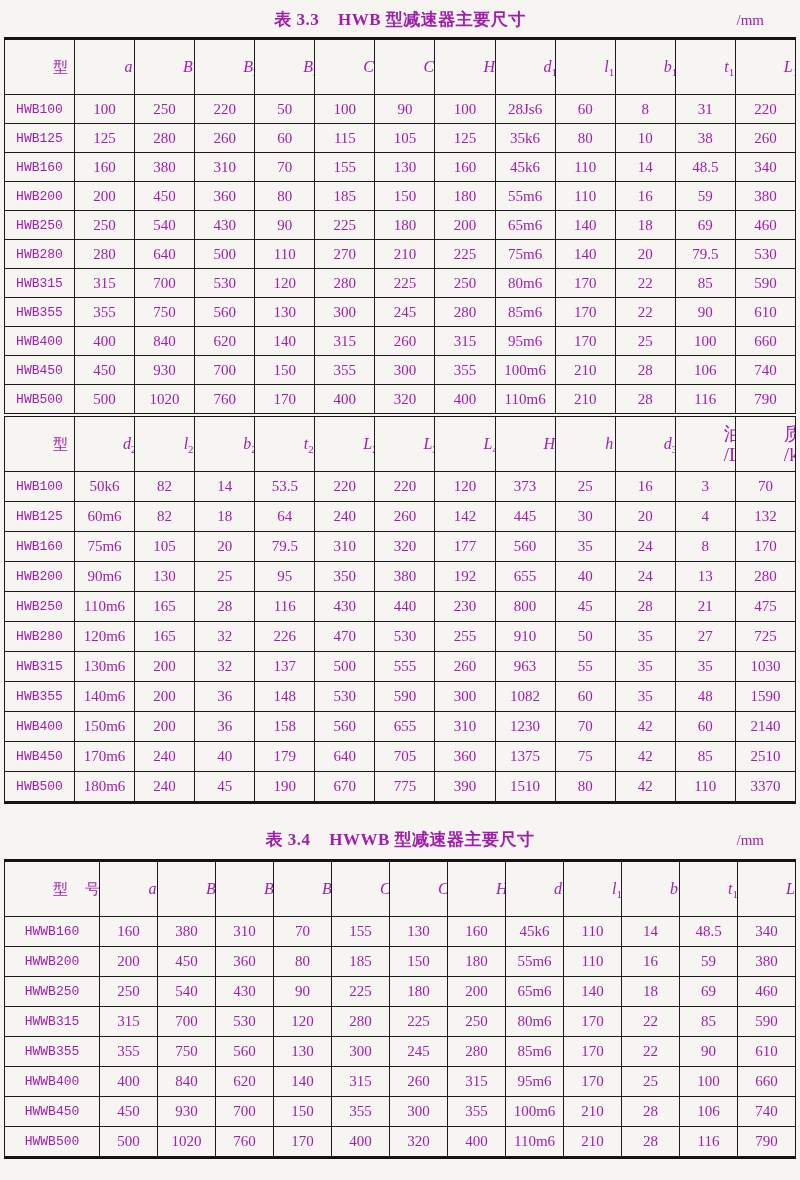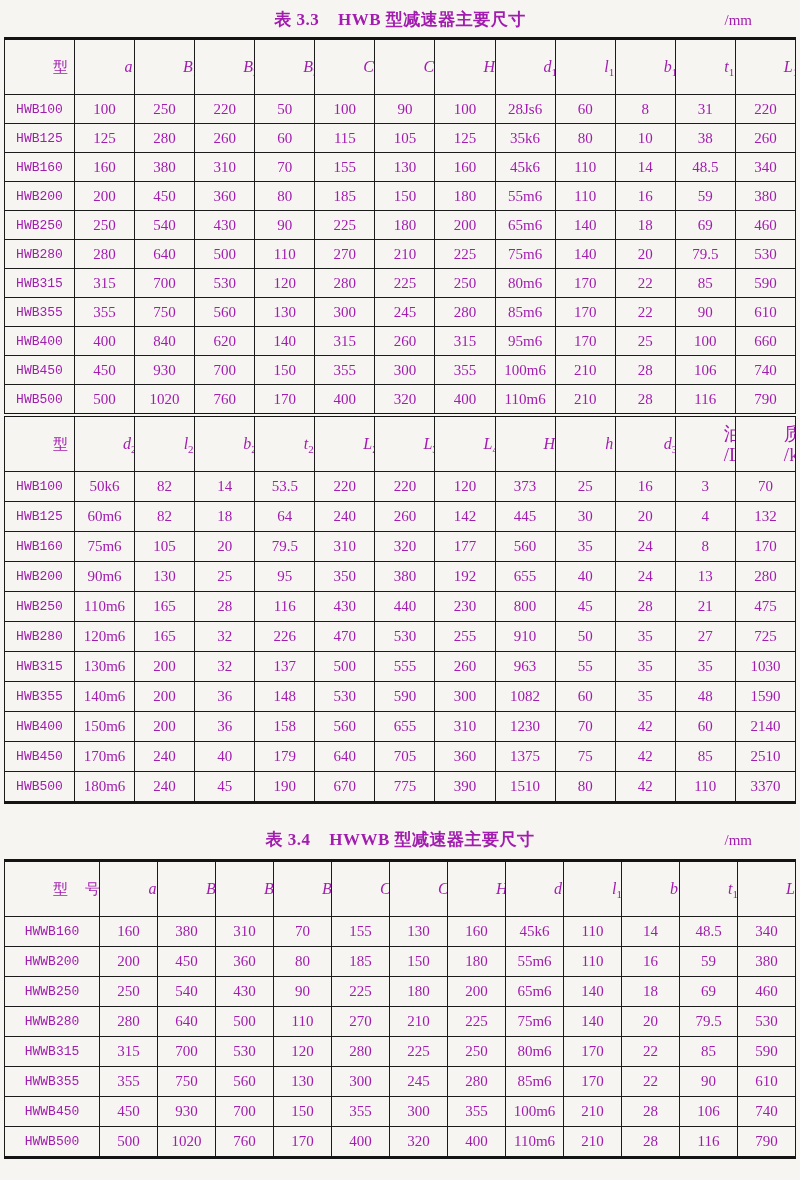--- a/index.html
+++ b/index.html
@@ -20,21 +20,21 @@
   .caption {
     position: relative;
     height: 26px; line-height: 26px;
     text-align: center;
     font-weight: bold;
     font-size: 17px;
     letter-spacing: 0.5px;
   }
   .caption .cap-title { margin-left: 1.1em; }
   .caption .unit {
-    position: absolute; right: 44px; top: 0;
+    position: absolute; right: 32px; top: 0;
     font-weight: normal; font-size: 15px; letter-spacing: 0;
   }
   .caption1 { margin-bottom: 4px; }
   .caption2 { margin-top: 23px; margin-bottom: 6px; }
   
   table {
     border-collapse: collapse;
     table-layout: fixed;
     width: 100%;
   }
@@ -565,35 +565,20 @@
           <td>225</td>
           <td>180</td>
           <td>200</td>
           <td>65m6</td>
           <td>140</td>
           <td>18</td>
           <td>69</td>
           <td>460</td>
         </tr>
         <tr>
-          <td class="model">HWWB280</td>
-          <td>280</td>
-          <td>640</td>
-          <td>500</td>
-          <td>110</td>
-          <td>270</td>
-          <td>210</td>
-          <td>225</td>
-          <td>75m6</td>
-          <td>140</td>
-          <td>20</td>
-          <td>79.5</td>
-          <td>530</td>
-        </tr>
-        <tr>
           <td class="model">HWWB315</td>
           <td>315</td>
           <td>700</td>
           <td>530</td>
           <td>120</td>
           <td>280</td>
           <td>225</td>
           <td>250</td>
           <td>80m6</td>
           <td>170</td>
@@ -608,20 +593,35 @@
           <td>560</td>
           <td>130</td>
           <td>300</td>
           <td>245</td>
           <td>280</td>
           <td>85m6</td>
           <td>170</td>
           <td>22</td>
           <td>90</td>
           <td>610</td>
+        </tr>
+        <tr>
+          <td class="model">HWWB400</td>
+          <td>400</td>
+          <td>840</td>
+          <td>620</td>
+          <td>140</td>
+          <td>315</td>
+          <td>260</td>
+          <td>315</td>
+          <td>95m6</td>
+          <td>170</td>
+          <td>25</td>
+          <td>100</td>
+          <td>660</td>
         </tr>
         <tr>
           <td class="model">HWWB450</td>
           <td>450</td>
           <td>930</td>
           <td>700</td>
           <td>150</td>
           <td>355</td>
           <td>300</td>
           <td>355</td>

